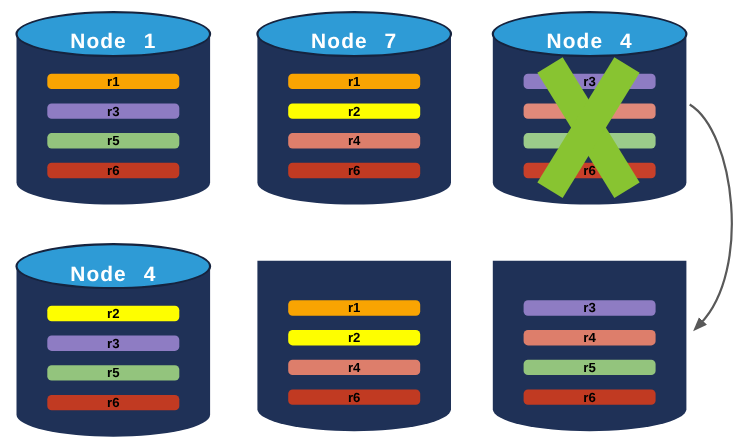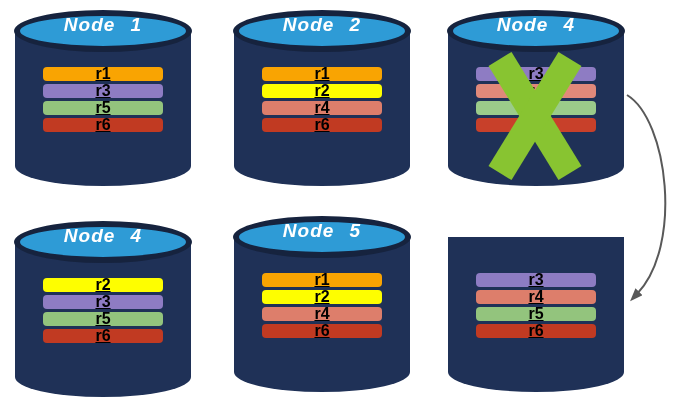--- a/index.html
+++ b/index.html
@@ -29,53 +29,51 @@
     border-radius: 0 0 88px 88px / 0 0 20px 20px;
   }
   .cyl-top {
     position: absolute;
     left: 0;
     right: 0;
     top: 0;
     height: 42px;
     box-sizing: border-box;
     background: #2e9bd6;
-    border: 6px solid #a21caf;
+    border: 2px solid #a21caf;
     border-radius: 50%;
     display: flex;
-    align-items: flex-start;
+    align-items: flex-end;
     justify-content: center;
     z-index: 2;
-    font-style: italic;
   }
   .node-title {
     color: #ffffff;
     font-weight: bold;
     font-size: 19px;
     letter-spacing: 1px;
     word-spacing: 9px;
     margin-top: -2px;
   }
   .bars {
     position: absolute;
     left: 29px;
     right: 29px;
     top: 57px;
     z-index: 3;
   }
   .bar {
     height: 14px;
     line-height: 14px;
-    margin-bottom: 3px;
+    margin-bottom: 13px;
     border-radius: 4px;
     text-align: center;
-    font-size: 16px;
+    font-size: 12px;
     font-weight: bold;
     color: #000000;
-    text-decoration: underline;
   }
   .x-svg {
     position: absolute;
     left: 0;
     top: 0;
     width: 178px;
     height: 176px;
     z-index: 4;
     overflow: visible;
     pointer-events: none;
@@ -104,21 +102,21 @@
       <div class="bar" style="background-color: rgb(249, 164, 2);">r1</div>
       <div class="bar" style="background-color: rgb(142, 124, 195);">r3</div>
       <div class="bar" style="background-color: rgb(147, 196, 125);">r5</div>
       <div class="bar" style="background-color: rgb(193, 58, 34);">r6</div>
     </div>
   </div>
 
   <div class="node" style="left:233px; top:10px;">
     <div class="cyl-body" style="background-color: rgb(31, 49, 87); border-color: rgb(22, 35, 62);"></div>
     <div class="cyl-top" style="background-color: rgb(46, 155, 214); border-color: rgb(22, 35, 62);">
-      <span class="node-title">Node 2</span>
+      <span class="node-title">Node 7</span>
     </div>
     <div class="bars">
       <div class="bar" style="background-color: rgb(249, 164, 2);">r1</div>
       <div class="bar" style="background-color: rgb(254, 254, 0);">r2</div>
       <div class="bar" style="background-color: rgb(221, 126, 107);">r4</div>
       <div class="bar" style="background-color: rgb(193, 58, 34);">r6</div>
     </div>
   </div>
 
   <div class="node" style="left:447px; top:10px;">
@@ -146,23 +144,20 @@
     <div class="bars">
       <div class="bar" style="background-color: rgb(254, 254, 0);">r2</div>
       <div class="bar" style="background-color: rgb(142, 124, 195);">r3</div>
       <div class="bar" style="background-color: rgb(147, 196, 125);">r5</div>
       <div class="bar" style="background-color: rgb(193, 58, 34);">r6</div>
     </div>
   </div>
 
   <div class="node" style="left:233px; top:216px;">
     <div class="cyl-body" style="background-color: rgb(31, 49, 87); border-color: rgb(22, 35, 62);"></div>
-    <div class="cyl-top" style="background-color: rgb(46, 155, 214); border-color: rgb(22, 35, 62);">
-      <span class="node-title">Node 5</span>
-    </div>
     <div class="bars">
       <div class="bar" style="background-color: rgb(249, 164, 2);">r1</div>
       <div class="bar" style="background-color: rgb(254, 254, 0);">r2</div>
       <div class="bar" style="background-color: rgb(221, 126, 107);">r4</div>
       <div class="bar" style="background-color: rgb(193, 58, 34);">r6</div>
     </div>
   </div>
 
   <div class="node" style="left:447px; top:216px;">
     <div class="cyl-body" style="background-color: rgb(31, 49, 87); border-color: rgb(22, 35, 62);"></div>

